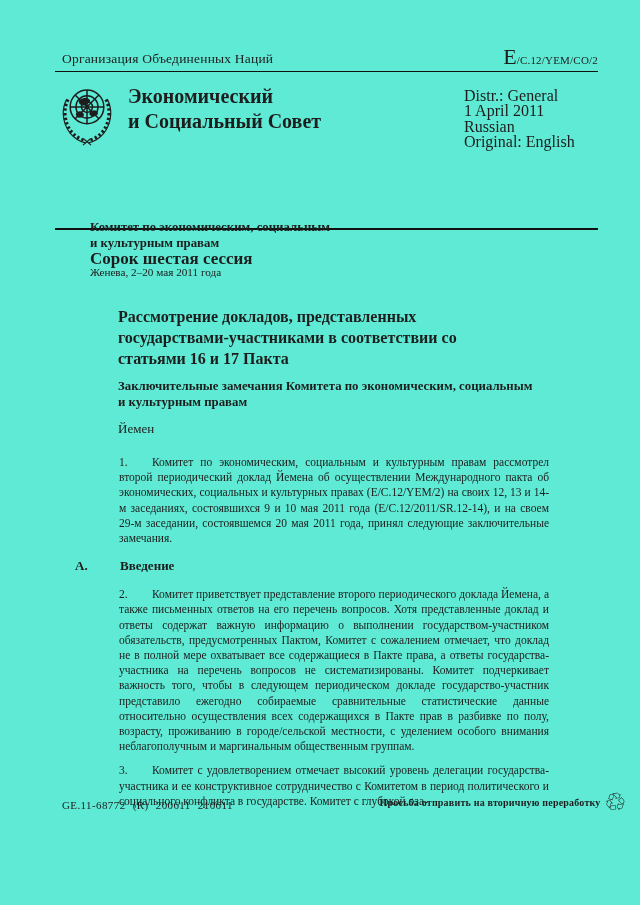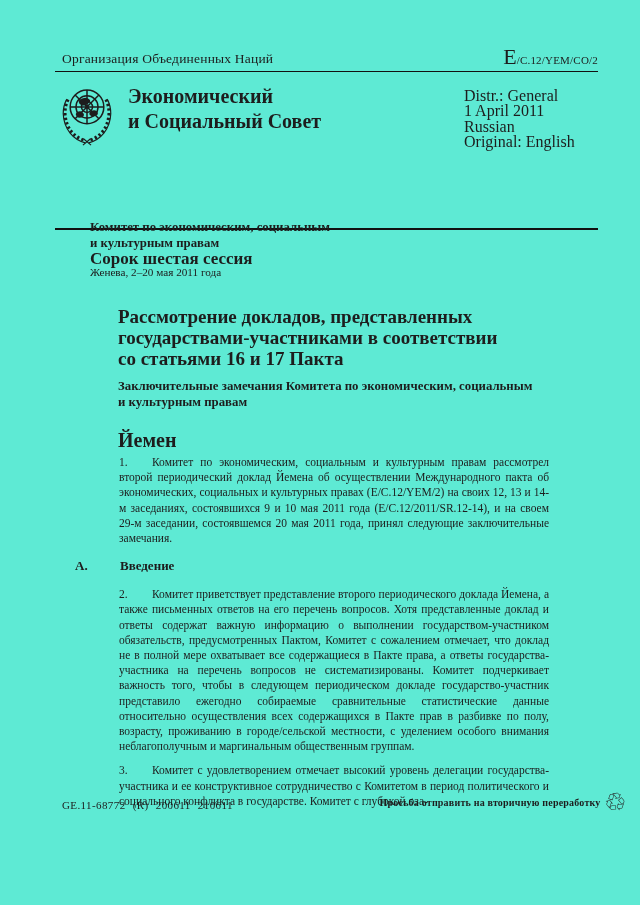--- a/index.html
+++ b/index.html
@@ -38,29 +38,29 @@
 
   
   .committee{position:absolute;left:62px;top:220px;margin-left:28px;}
   .committee .c-line{font-size:12.8px;font-weight:bold;line-height:15.5px;}
   .committee .s-line{font-size:17px;font-weight:bold;line-height:13.5px;margin-top:1px;}
   .committee .v-line{font-size:11.2px;line-height:13.5px;}
 
   
   .main-title{
     position:absolute;left:118px;top:306px;width:380px;
-    font-size:19px;font-weight:bold;line-height:21px;
+    font-size:16px;font-weight:bold;line-height:21px;
   }
   .subtitle{
     position:absolute;left:118px;top:378px;width:420px;
     font-size:12.8px;font-weight:bold;line-height:16px;
   }
   .country{
     position:absolute;left:118px;top:421px;
-    font-size:20px;font-weight:bold;margin-top:8px;
+    font-size:13px;font-weight:normal;
   }
 
   
   .body-flow{position:absolute;left:75px;top:455px;width:476px;}
   .para{
     margin:0 16px 9px 44px;width:430px;
     font-size:11.5px;line-height:15.2px;
     text-align:justify;
   }
   .pnum{display:inline-block;width:33px;}

